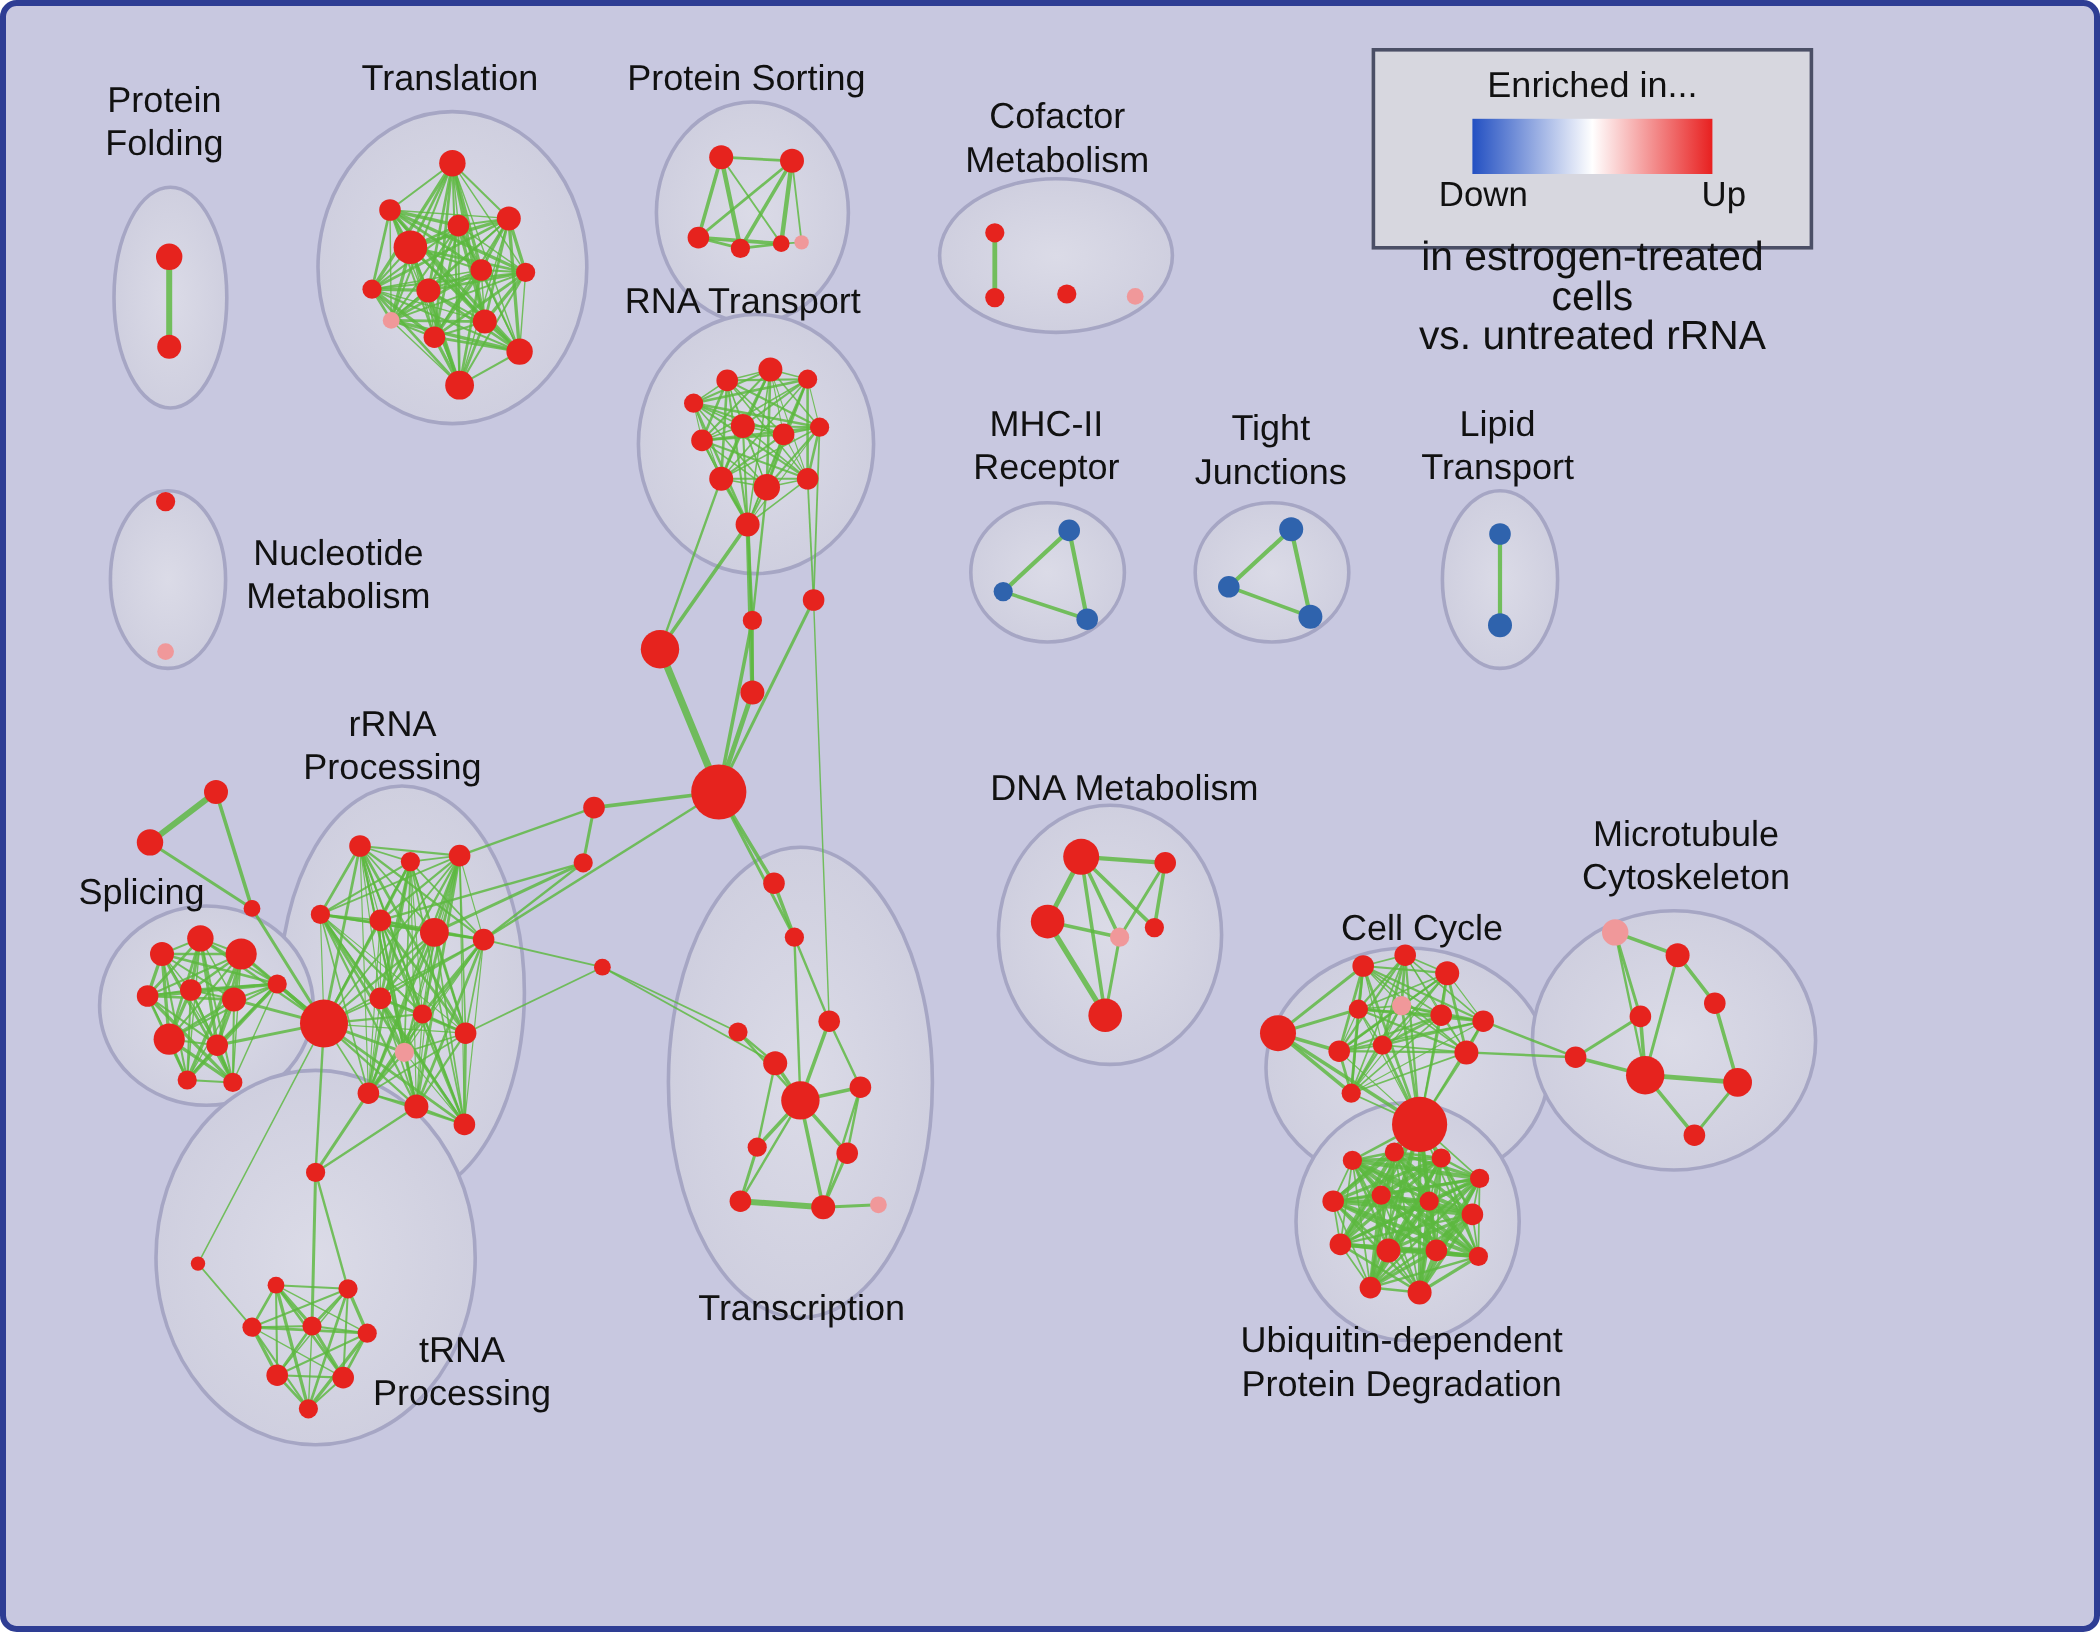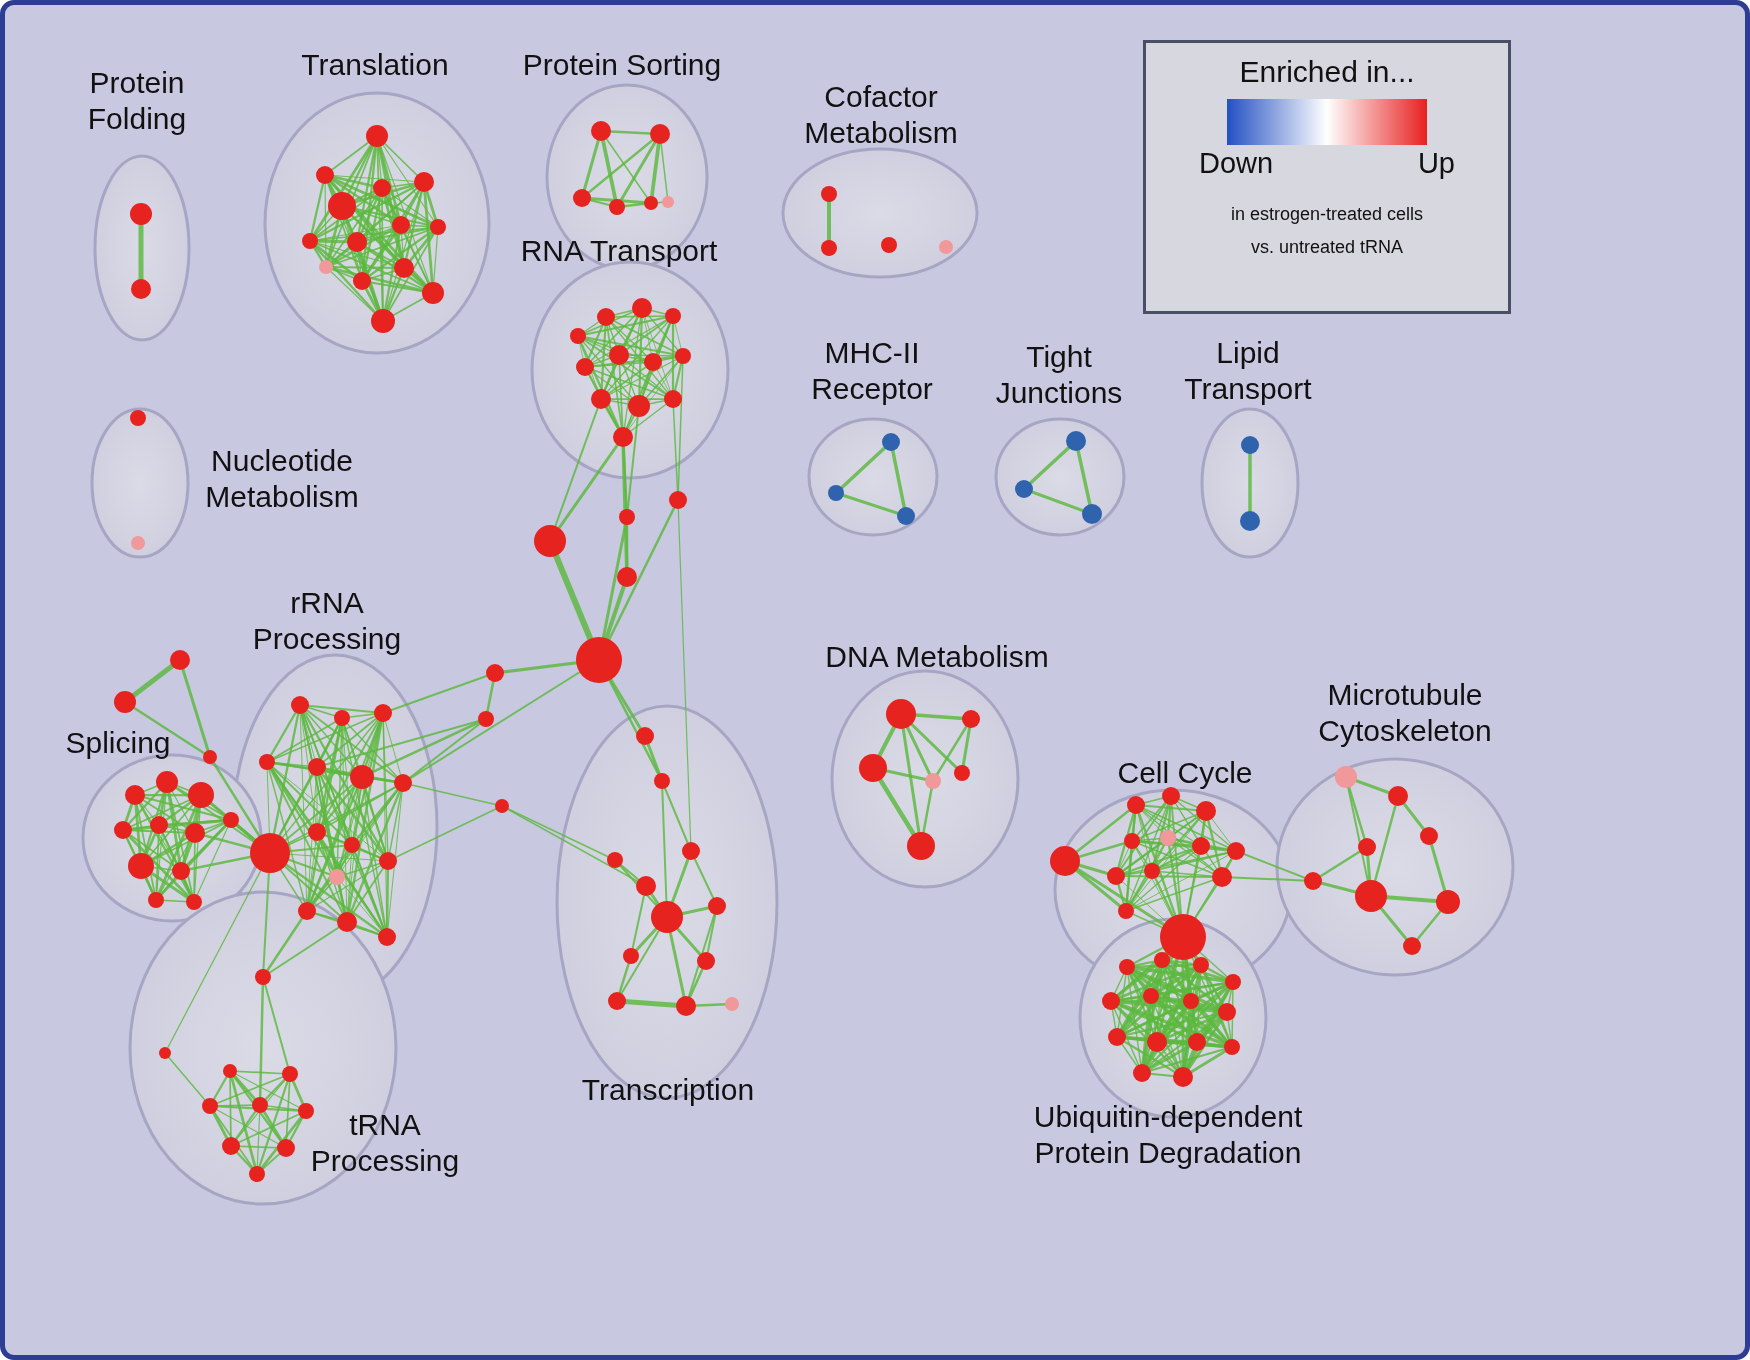--- a/index.html
+++ b/index.html
@@ -11,36 +11,36 @@
     border: 5px solid #2e3d94;
     overflow: hidden;
     font-family: "Liberation Sans", sans-serif;
   }
   #graph { position: absolute; left: 0; top: 0; }
   #legend {
     position: absolute;
     left: 1138px;
     top: 35px;
     width: 368px;
-    height: 274px;
+    height: 168px;
     box-sizing: border-box;
     border: 3px solid #4b4f66;
     text-align: center;
     color: #111111;
   }
   .legend-title { font-size: 30px; margin-top: 12px; }
   .legend-bar { width: 200px; height: 46px; margin: 10px auto 2px auto; }
   .legend-updown {
     display: flex;
     justify-content: space-between;
     width: 256px;
     margin: 2px auto 18px auto;
     font-size: 29px;
   }
-  .legend-caption { font-size: 18px; line-height: 33px; }
+  .legend-caption { font-size: 34px; line-height: 33px; }
 </style>
 </head>
 <body>
 
 <div id="figure" style="background: rgb(200, 200, 224); border-color: rgb(46, 61, 148); border-radius: 14px;">
   <svg id="graph" xmlns="http://www.w3.org/2000/svg" width="1750" height="1360" viewBox="0 0 1750 1360">
       <defs>
         <radialGradient id="eg">
           <stop offset="0%" stop-color="#dbdbe7"></stop>
           <stop offset="100%" stop-color="#cfcfdf"></stop>
@@ -867,15 +867,15 @@
     </svg>
 
   <div id="legend" style="border-color: rgb(75, 79, 102); background: rgb(215, 215, 223);">
     <div class="legend-title">Enriched in...</div>
     <div class="legend-bar" id="legend-bar" style="background: linear-gradient(to right, rgb(35, 80, 194), rgb(255, 255, 255), rgb(232, 32, 32));"></div>
     <div class="legend-updown">
       <span>Down</span>
       <span>Up</span>
     </div>
     <div class="legend-caption">in estrogen-treated cells</div>
-    <div class="legend-caption">vs. untreated tRNA</div>
+    <div class="legend-caption">vs. untreated rRNA</div>
   </div>
 </div>
 
 </body></html>

